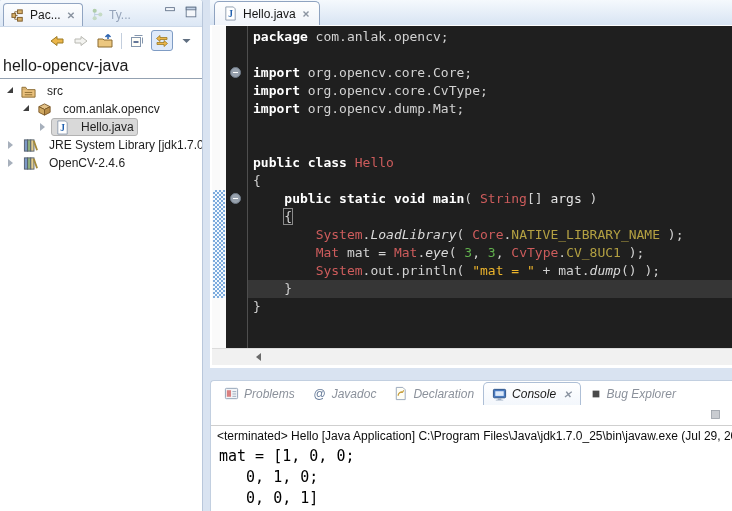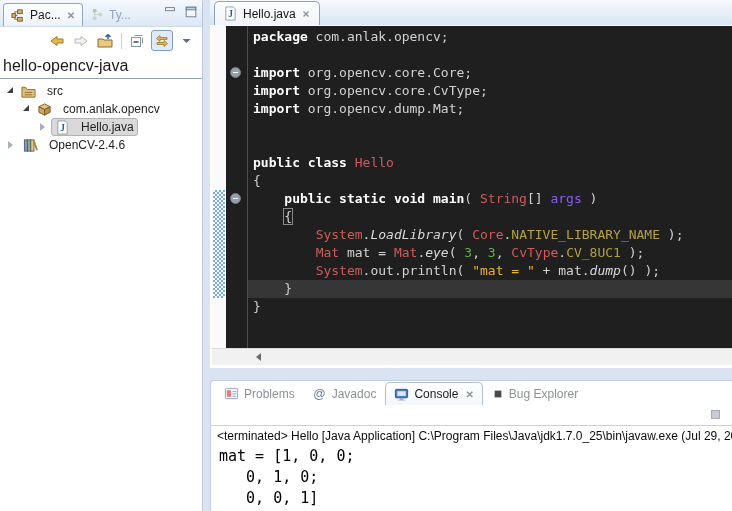--- a/index.html
+++ b/index.html
@@ -52,31 +52,31 @@
   .code{flex:1;padding:2px 0 0 5px;font-family:"DejaVu Sans Mono",monospace;font-size:13px;line-height:18px;
         color:#d2d2d2;position:relative;overflow:hidden;}
   .cl{height:18px;white-space:pre;}
   .cl.current{background:#363636;margin-left:-5px;padding-left:5px;}
   .tk-kw{color:#ffffff;font-weight:bold;}
   .tk-ty{color:#cd5c5c;}
   .tk-me{font-style:italic;color:#dadada;margin-top:24px;}
   .tk-nu{color:#61b14d;}
   .tk-st{color:#ecb42c;}
   .tk-co{color:#b3a042;}
-  .tk-pa{color:#8b5cf6;}
+  .tk-pa{color:#e5e5e5;}
   .tk-br{box-shadow:0 0 0 1px #8a8a8a;}
   .escroll{position:absolute;left:2px;right:0;top:348px;height:16px;background:#f1f1f1;
            border-top:1px solid #dcdcdc;display:flex;align-items:center;}
   .sc-arrow{width:0;height:0;border-top:4px solid transparent;border-bottom:4px solid transparent;
             border-right:5px solid #6a6a6a;margin-left:44px;}
 
   
   .console{position:absolute;left:210px;top:380px;width:522px;height:131px;background:#fff;
            border:1px solid #c2cfe0;border-right:none;border-bottom:none;border-radius:4px 0 0 0;box-sizing:border-box;overflow:hidden;}
-  .ctabbar{height:24px;display:flex;align-items:flex-end;gap:1px;padding-left:5px;font-size:12px;color:#8b919b;}
+  .ctabbar{height:24px;display:flex;align-items:flex-end;gap:1px;padding-left:5px;font-size:12px;color:#8b919b;font-style:italic;}
   .ctab{display:flex;align-items:center;gap:5px;padding:0 8px;height:23px;box-sizing:border-box;white-space:nowrap;flex:none;}
   .ctab.active{border:1px solid #aebfd6;border-bottom:none;border-radius:5px 5px 0 0;color:#1b1b1b;
            background:linear-gradient(#ffffff,#f3f7fc);font-weight:normal;}
   .ctoolbar{height:20px;position:relative;}
   .cterm{position:absolute;right:10px;top:2px;}
   .chead{font-size:12px;color:#0d0d0d;padding:3px 0 2px 6px;border-top:1px solid #cfcfcf;
          white-space:nowrap;overflow:hidden;}
   .cout{font-family:"DejaVu Sans Mono",monospace;font-size:15px;line-height:21px;color:#000;padding:1px 0 0 8px;}
   .cout div{white-space:pre;}
 </style>
@@ -193,20 +193,36 @@
         <div class="trow selected" style="padding-left: 36px;">
           <span class="tw-col"></span>
           <span class="item-body">
             <span class="ic">
               <svg width="15" height="15" viewBox="0 0 16 16">
                 <path d="M3 1h8l2 2v12H3z" fill="#fff" stroke="#8e9cae"></path>
                 <text x="8" y="12" font-size="10" font-weight="bold" fill="#1f5fae" text-anchor="middle" font-family="Liberation Serif,serif">J</text>
               </svg>
             </span>
             <span class="tlabel">Hello.java</span>
+          </span>
+        </div>
+        <div class="trow" style="padding-left: 4px;">
+          <span class="tw-col"></span>
+          <span class="item-body">
+            <span class="ic">
+              <svg width="15" height="15" viewBox="0 0 16 16">
+                <g stroke="#55606e">
+                  <rect x="1.5" y="2" width="3.4" height="12" fill="#7c98c6"></rect>
+                  <rect x="4.9" y="2" width="3.4" height="12" fill="#8fb07e"></rect>
+                  <rect x="8.3" y="2" width="3.4" height="12" fill="#e3cd8e"></rect>
+                </g>
+                <path d="M11.5 3l3.5 10" stroke="#a58a3a" stroke-width="2"></path>
+              </svg>
+            </span>
+            <span class="tlabel">JRE System Library [jdk1.7.0</span>
           </span>
         </div>
         <div class="trow" style="padding-left: 4px;">
           <span class="tw-col"></span>
           <span class="item-body">
             <span class="ic">
               <svg width="15" height="15" viewBox="0 0 16 16">
                 <g stroke="#55606e">
                   <rect x="1.5" y="2" width="3.4" height="12" fill="#7c98c6"></rect>
                   <rect x="4.9" y="2" width="3.4" height="12" fill="#8fb07e"></rect>
@@ -283,20 +299,30 @@
           <span>Problems</span>
         </div>
         <div class="ctab">
           <span class="ic">
             <svg width="15" height="15" viewBox="0 0 16 16">
               <text x="8" y="12.5" font-size="13" text-anchor="middle" fill="#667b99">@</text>
             </svg>
           </span>
           <span>Javadoc</span>
         </div>
+        <div class="ctab">
+          <span class="ic">
+            <svg width="15" height="15" viewBox="0 0 16 16">
+              <path d="M3.5 1.5h7L13 4v10.5H3.5z" fill="#fffef6" stroke="#97a6ba"></path>
+              <path d="M5.5 10.5c0-3 2.5-4.5 5-4" stroke="#c79f3e" fill="none" stroke-width="1.4"></path>
+              <path d="M10.5 6.5l.8-2M10.5 6.5l-2.1.4" stroke="#c79f3e" stroke-width="1.2"></path>
+            </svg>
+          </span>
+          <span>Declaration</span>
+        </div>
         <div class="ctab active">
           <span class="ic">
             <svg width="15" height="15" viewBox="0 0 16 16">
               <rect x="1.5" y="2.5" width="13" height="9" rx="1" fill="#4a7bc0" stroke="#2d5288"></rect>
               <rect x="3.5" y="4.5" width="9" height="5" fill="#dce9fa"></rect>
               <path d="M6 12h4v1.5h2v1H4v-1h2z" fill="#9fb0c4"></path>
             </svg>
           </span>
           <span>Console</span>
           <span class="tclose">✕</span>

